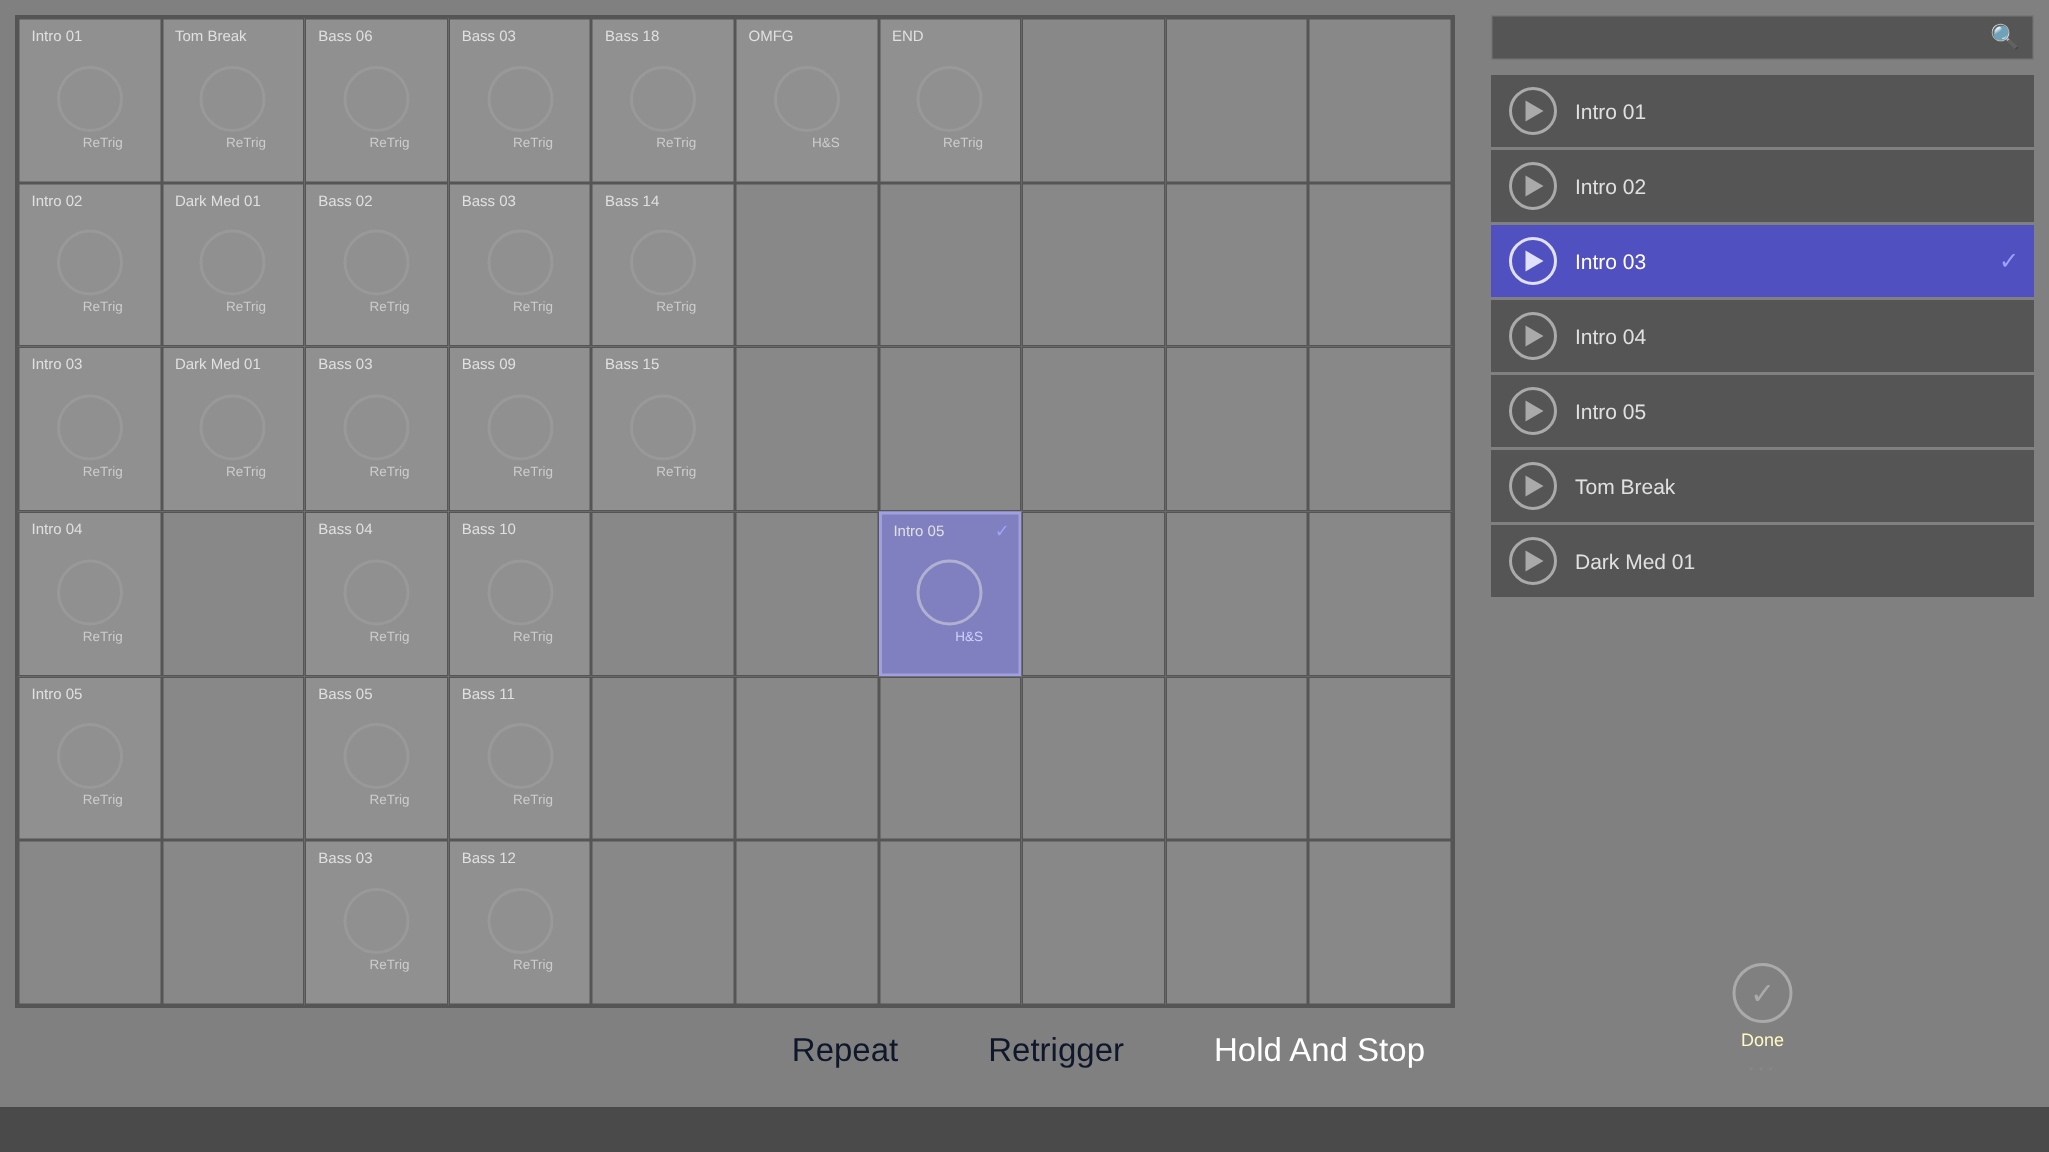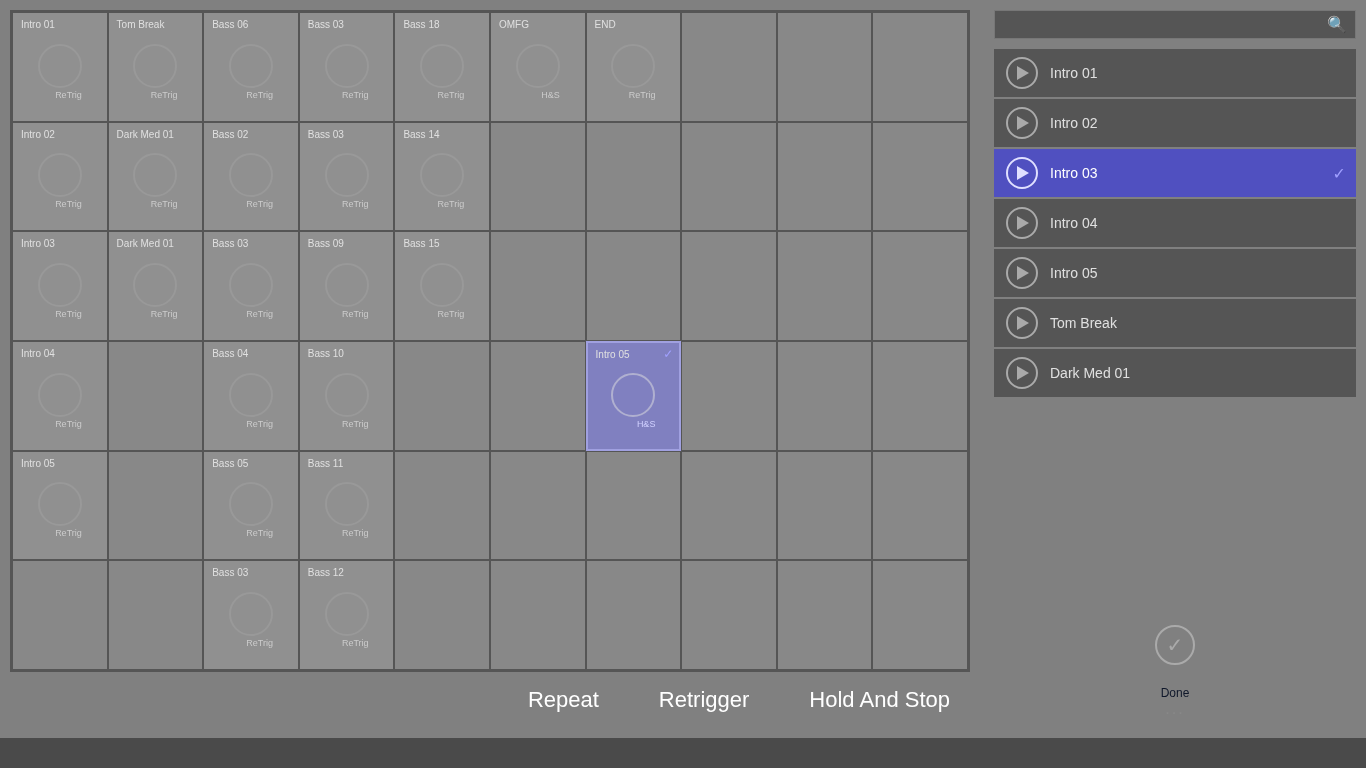--- a/index.html
+++ b/index.html
@@ -116,21 +116,21 @@
     .bottom-controls {
       display: flex;
       align-items: center;
       justify-content: flex-end;
       padding: 15px 20px;
       gap: 60px;
     }
 
     .mode-btn {
       font-size: 22px;
-      color: #ffffff;
+      color: #0f172a;
       background: none;
       border: none;
       cursor: pointer;
       font-weight: 300;
     }
 
     .mode-btn.active {
       color: #fff;
       font-weight: 400;
     }
@@ -252,22 +252,22 @@
       background: transparent;
     }
 
     .done-check {
       font-size: 20px;
       color: #aaa;
     }
 
     .done-label {
       font-size: 12px;
-      color: #0f172a;
-      margin-top: 21px;
+      color: #fef9c3;
+      margin-top: 4px;
     }
 
     .done-dots {
       font-size: 16px;
       color: #888;
       letter-spacing: 2px;
     }
 
     .bottom-bar {
       background: #4a4a4a;

